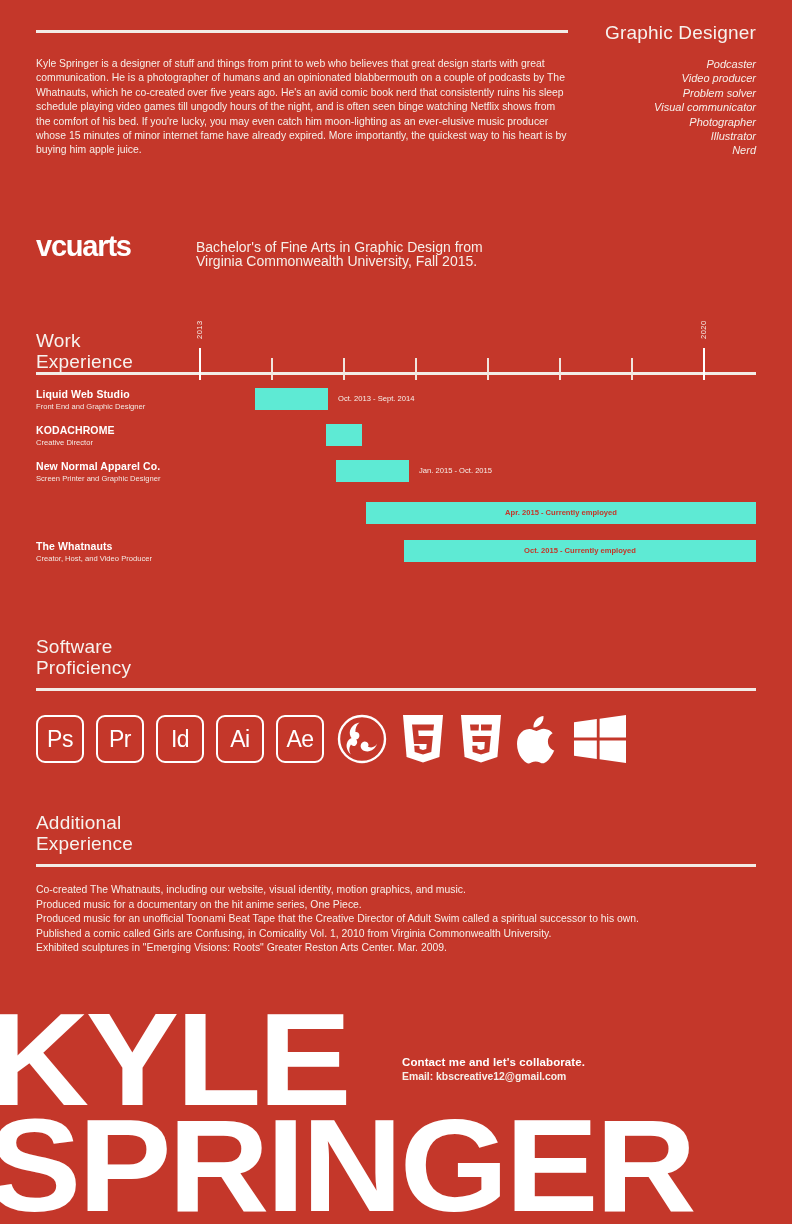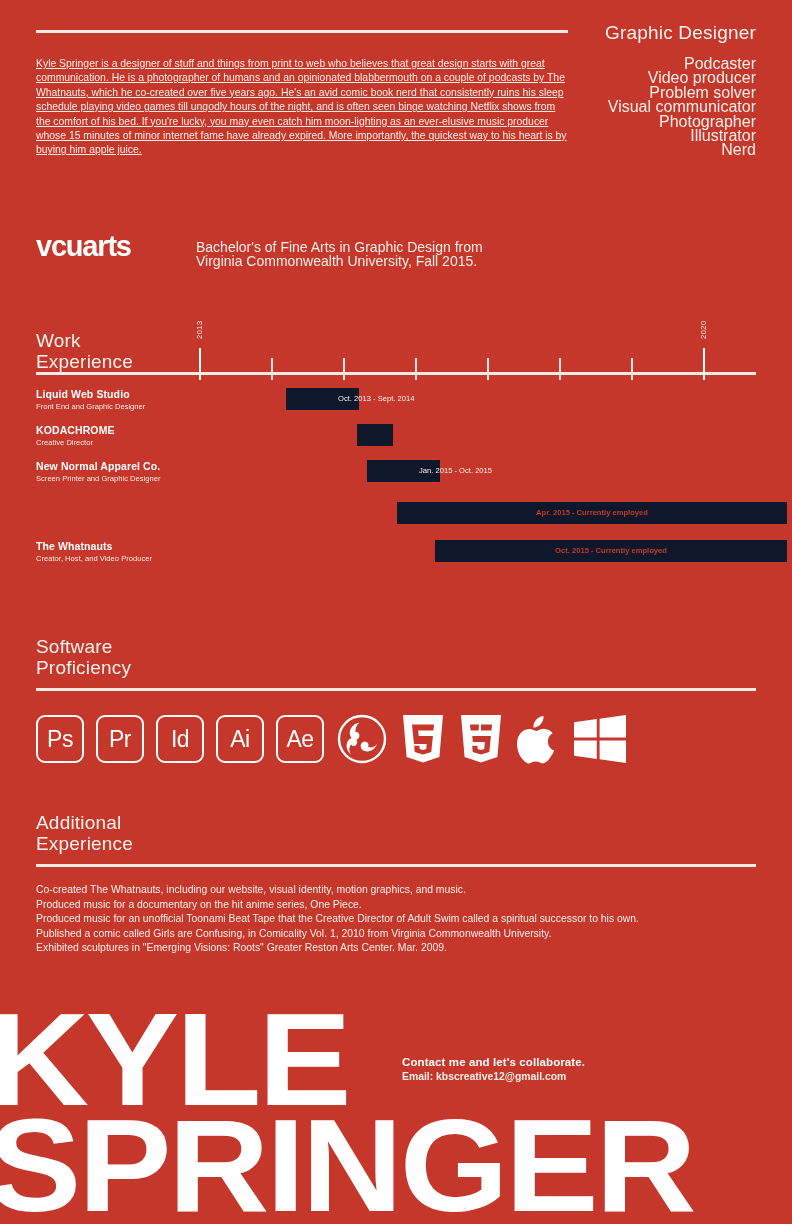--- a/index.html
+++ b/index.html
@@ -43,27 +43,27 @@
     display: flex;
     justify-content: space-between;
     margin-top: 24px;
   }
   .bio {
     width: 532px;
     font-size: 10.4px;
     line-height: 14.4px;
     color: #f6efe9;
     font-weight: 400;
-    text-decoration: underline;
   }
   .traits {
     text-align: right;
-    font-size: 16px;
+    font-size: 11px;
     line-height: 14.4px;
     color: #f6efe9;
+    font-style: italic;
   }
   .traits div { white-space: nowrap; }
 
   
   .education {
     position: absolute;
     left: 36px; top: 232px;
     display: flex;
     align-items: flex-start;
   }
@@ -145,23 +145,22 @@
   .job-role {
     font-size: 7.6px;
     font-weight: 400;
     line-height: 10px;
     color: #f3e9e3;
     margin-top: 1px;
   }
   .bar {
     position: absolute;
     height: 22px;
-    background: #0f172a;
+    background: #5eead4;
     top: 0;
-    margin-left: 31px;
   }
   .bar-inner-label {
     color: #c4372a;
     font-size: 7.6px;
     font-weight: 700;
     line-height: 22px;
     text-align: center;
     width: 100%;
   }
   .bar-outer-label {

